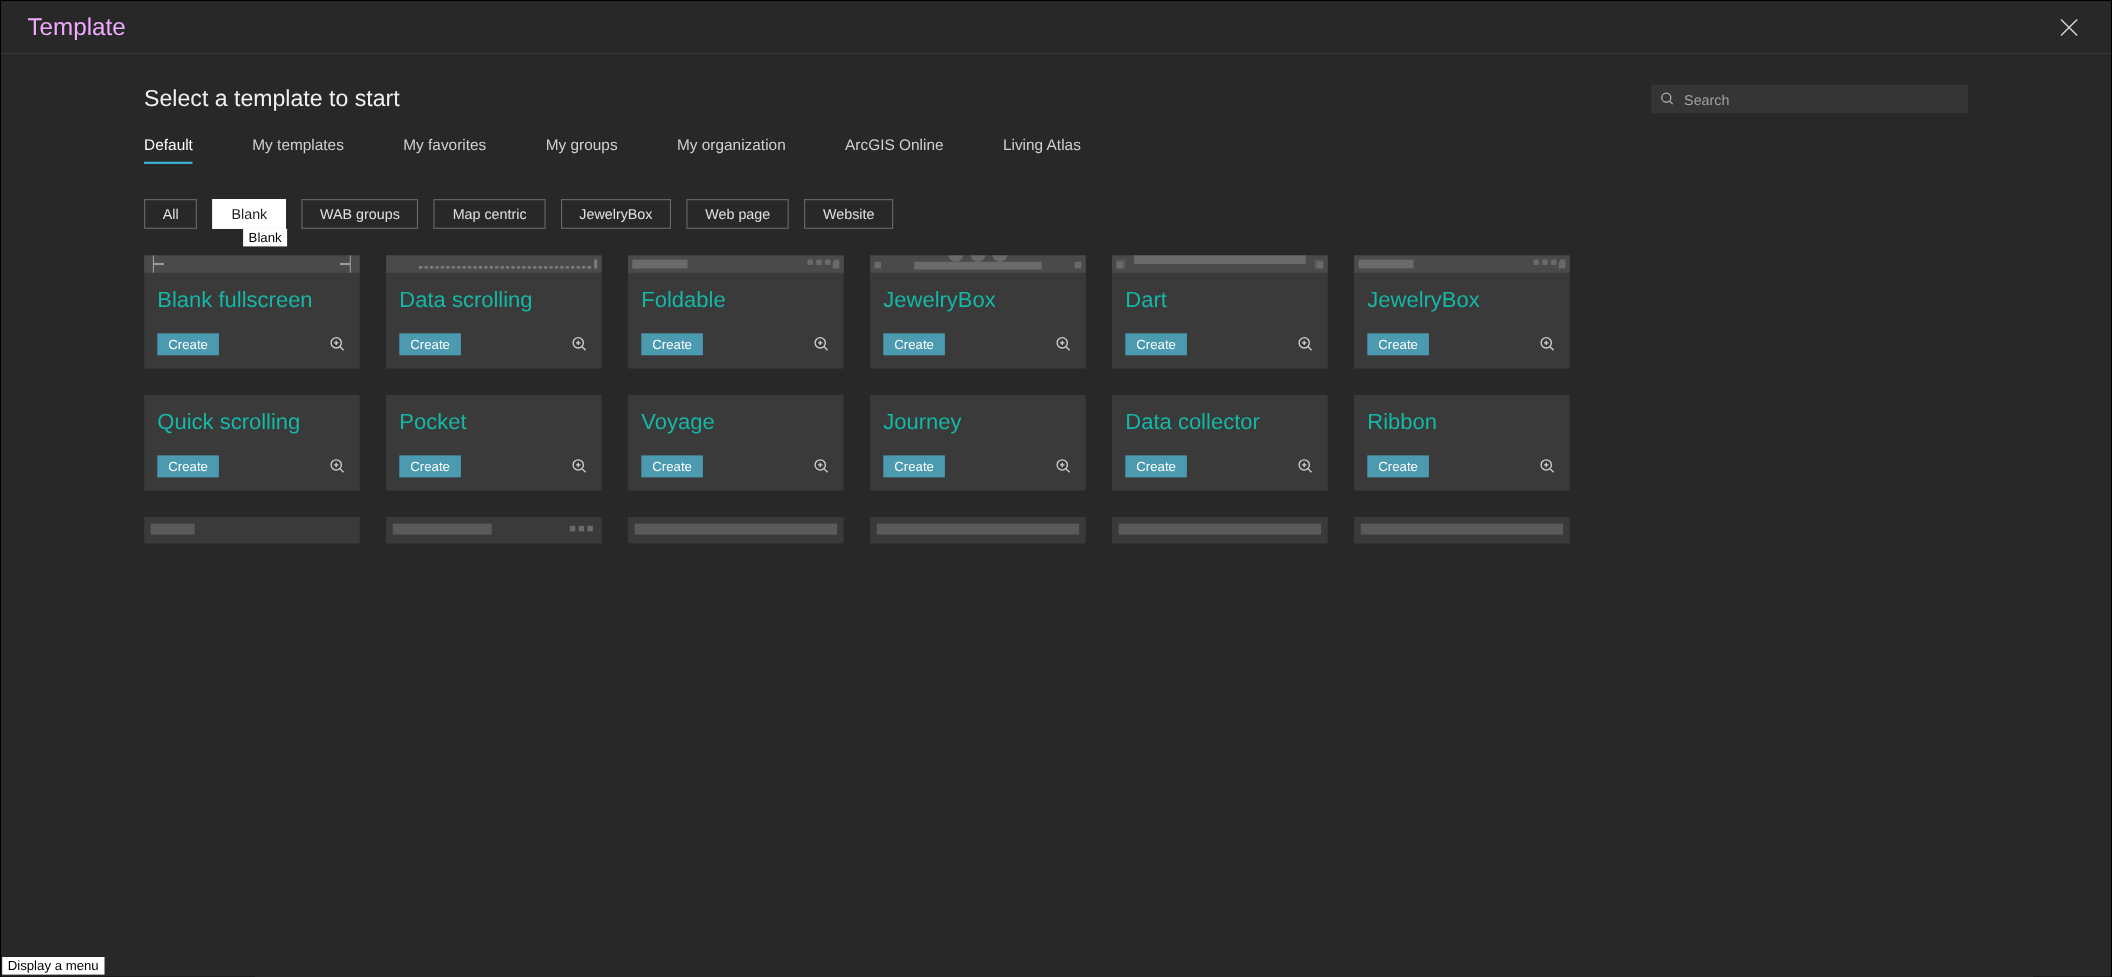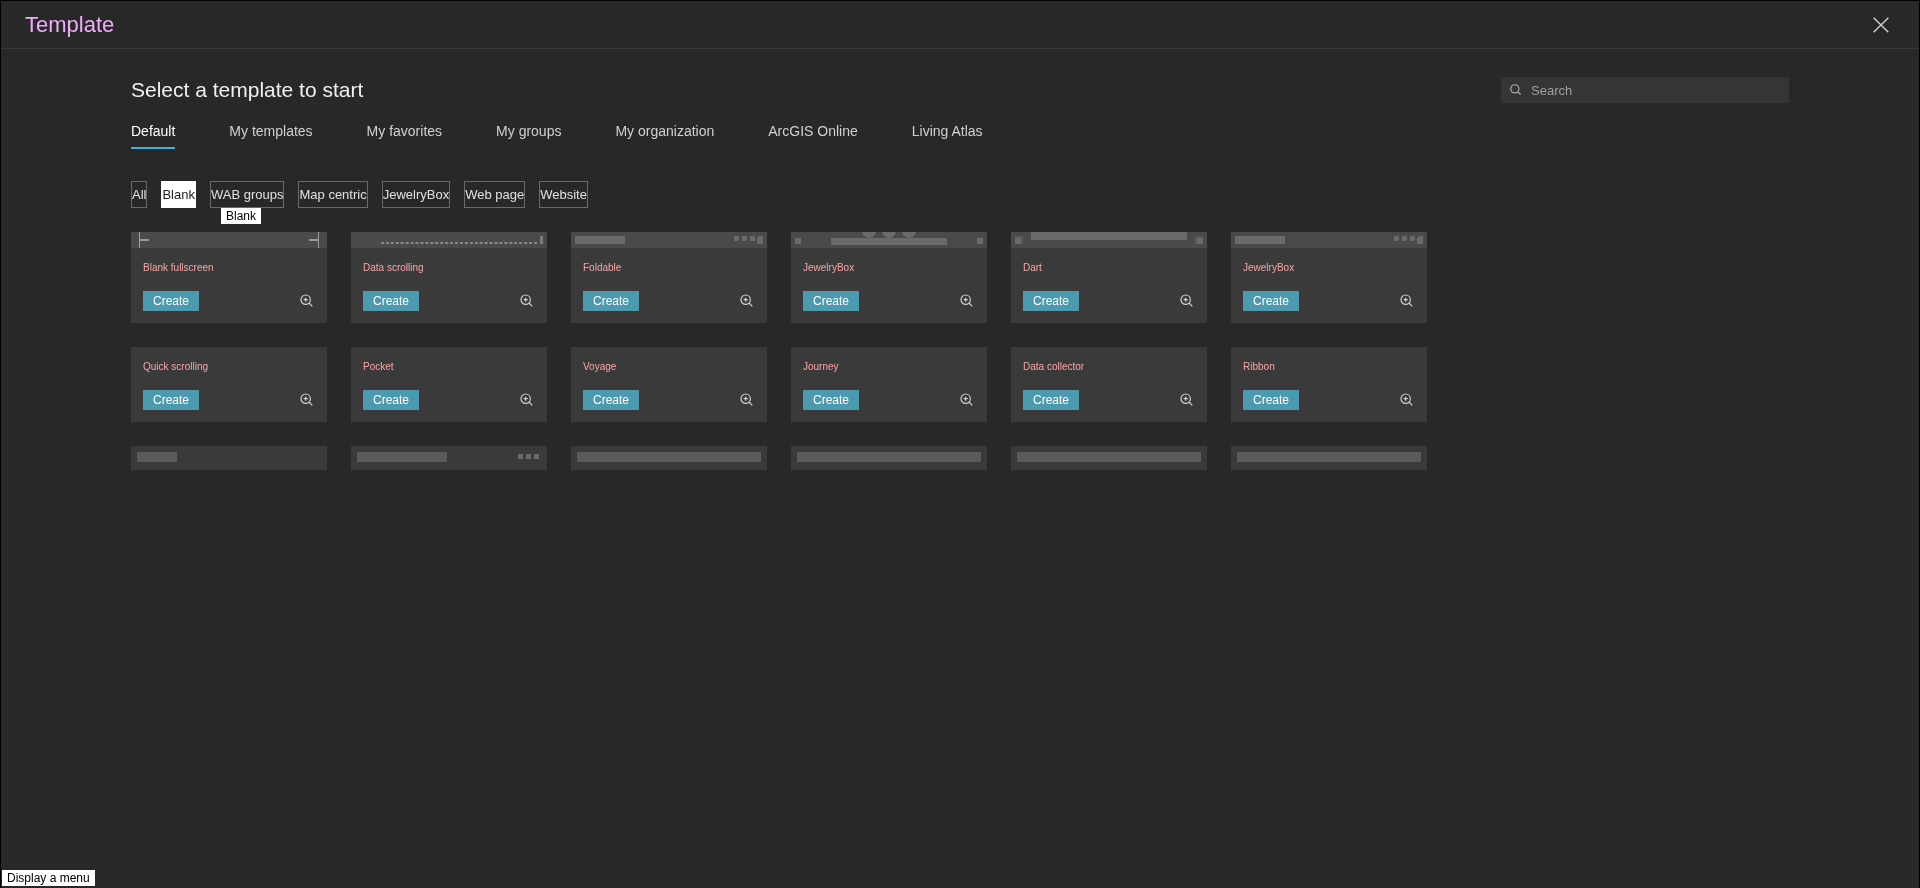--- a/index.html
+++ b/index.html
@@ -124,21 +124,21 @@
       height: 2px;
       background: #3cb4d8;
     }
     .filters {
       display: flex;
       gap: 14px;
       margin-bottom: 24px;
       position: relative;
     }
     .filter {
-      padding: 5px 0;
+      padding: 5px 16px;
       font-size: 13px;
       color: #e0e0e0;
       border: 1px solid #6a6a6a;
       cursor: pointer;
       background: transparent;
     }
     .filter.active {
       background: #ffffff;
       color: #222222;
       border-color: #ffffff;
@@ -181,22 +181,22 @@
       width: 196px;
       height: 130px;
       background: #4a4a4a;
       position: relative;
       overflow: hidden;
     }
     .card-body {
       padding: 14px 12px 12px 12px;
     }
     .card-title {
-      font-size: 10px;
-      color: #fca5a5;
+      font-size: 20px;
+      color: #14b8a6;
       margin-bottom: 18px;
     }
     .card-footer {
       display: flex;
       justify-content: space-between;
       align-items: center;
     }
     .create-btn {
       background: #4c9ab0;
       color: #ffffff;

